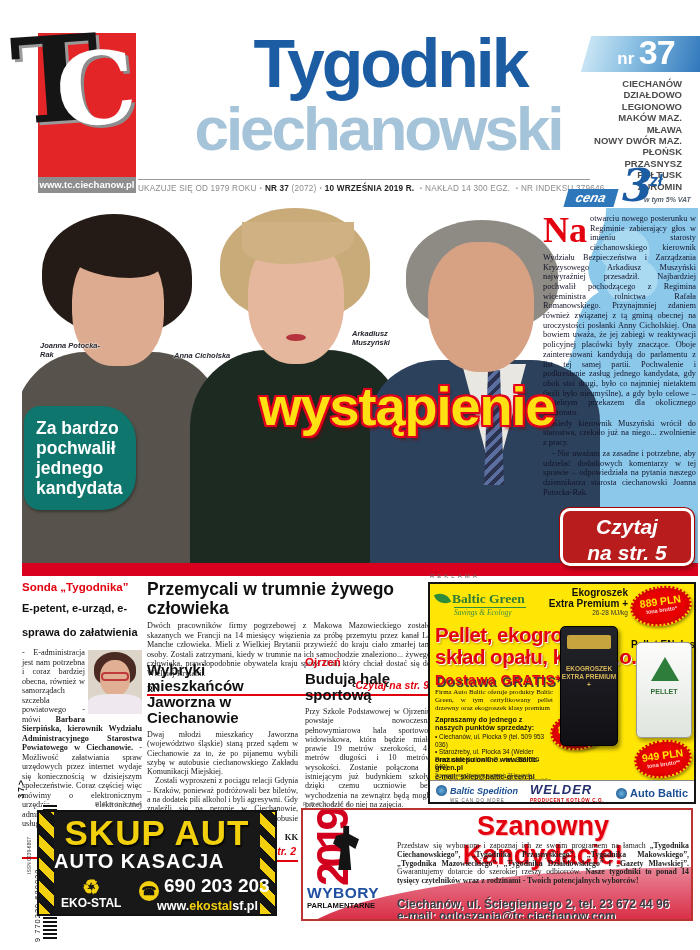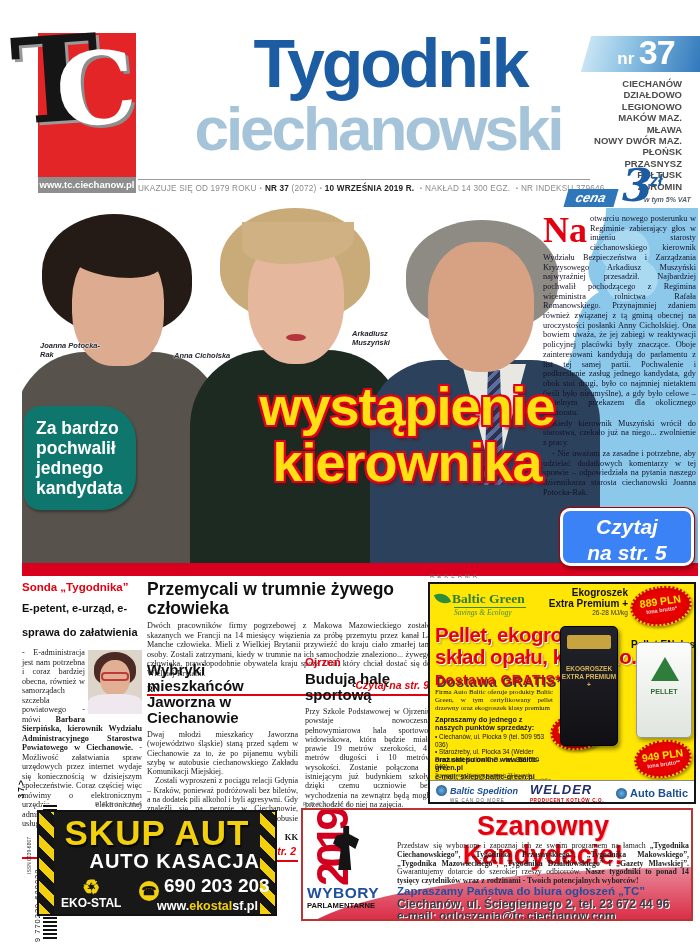--- a/index.html
+++ b/index.html
@@ -69,21 +69,21 @@
   .cap2{left:152px;top:144px;}
   .cap3{left:330px;top:122px;}
   .sticker{left:2px;top:198px;width:112px;padding:12px 8px 12px 12px;background:#0f766e;
            border-radius:16px 34px 34px 16px;color:#fff;
            font:bold 17.5px/20px "Liberation Sans",sans-serif;box-shadow:1px 2px 3px rgba(0,0,0,.35);}
   .headline{left:96px;top:170px;width:578px;text-align:center;
             font:bold 54px/56px "Liberation Sans",sans-serif;color:#ffe012;letter-spacing:-1px;
             text-shadow:-2px -2px 0 #e2001a,2px -2px 0 #e2001a,-2px 2px 0 #e2001a,2px 2px 0 #e2001a,
                         0 -2px 0 #e2001a,0 2px 0 #e2001a,-2px 0 0 #e2001a,2px 0 0 #e2001a,3px 4px 3px rgba(120,0,0,.55);}
   .redbar{left:0;bottom:0;width:100%;height:13px;background:#d8001e;}
-  .czytajbox{right:4px;bottom:10px;width:134px;height:58px;background:#3b82f6;border:3px solid #fff;
+  .czytajbox{right:4px;bottom:10px;width:134px;height:58px;background:#b91c1c;border:3px solid #fff;
              border-radius:10px;box-shadow:0 0 0 1px #a00,2px 3px 4px rgba(0,0,0,.4);
              color:#fff;text-align:center;font:bold italic 21px/26px "Liberation Sans",sans-serif;padding-top:3px;}
   .lead{right:2px;top:6px;width:153px;font:8.3px/9.7px "Liberation Serif",serif;color:#14142a;text-align:justify;}
   .lead .dropcap{float:left;font:bold 36px/28px "Liberation Serif",serif;color:#e3000f;padding:2px 3px 0 0;}
   .lead p{margin:0;}
   .lead p+p{text-indent:9px;margin-top:1px;}
 
   
   .kicker{font:bold 11.5px/13px "Liberation Sans",sans-serif;color:#e3000f;}
   .atitle{font:bold 15px/16px "Liberation Sans",sans-serif;color:#101010;margin:2px 0 4px;}
@@ -158,21 +158,21 @@
   .l2b{display:block;font:bold 4.6px "Liberation Sans",sans-serif;color:#c00;letter-spacing:.6px;}
   .l3{font:bold 11px "Liberation Sans",sans-serif;color:#1b4f94;}
 
   
   .adskup{left:37px;top:810px;width:240px;height:106px;background:#181818;border:2px solid #101010;overflow:hidden;}
   .haz{position:absolute;top:0;bottom:0;width:15px;
        background:repeating-linear-gradient(45deg,#f2d00e 0 8px,#141414 8px 16px);}
   .haz.left{left:0;} .haz.right{right:0;}
   .skup-t{position:absolute;left:15px;right:15px;top:2px;text-align:center;
           font:bold 35px/37px "Liberation Sans",sans-serif;color:#f2d00e;letter-spacing:1px;text-shadow:1px 2px 2px #000;}
-  .skup-s{position:absolute;left:15px;right:15px;top:38px;text-align:right;
+  .skup-s{position:absolute;left:15px;right:15px;top:38px;text-align:left;
           font:bold 20px/22px "Liberation Sans",sans-serif;color:#fff;letter-spacing:1px;}
   .ekostal{position:absolute;left:22px;top:66px;color:#fff;font:bold 12px/14px "Liberation Sans",sans-serif;}
   .ekostal .rec{color:#f2d00e;font-size:20px;display:block;text-align:center;line-height:18px;}
   .skup-ph{position:absolute;left:100px;top:64px;font:bold 19px/20px "Liberation Sans",sans-serif;color:#fff;}
   .ph-ic{display:inline-block;width:20px;height:20px;border-radius:50%;background:#f2d00e;color:#111;
          font-size:12px;line-height:20px;text-align:center;margin-right:5px;vertical-align:-3px;}
   .skup-web{position:absolute;left:118px;top:87px;font:bold 12.5px "Liberation Sans",sans-serif;color:#fff;}
   .skup-web .y{color:#f2d00e;}
 
   .adkand{left:301px;top:808px;width:392px;height:113px;border:2px solid #b33;background:#fff;overflow:hidden;}
@@ -286,21 +286,20 @@
 
     <div class="abs sticker">
       <div>Za bardzo</div>
       <div>pochwalił</div>
       <div>jednego</div>
       <div>kandydata</div>
     </div>
 
     <div class="abs headline">
       <div>wystąpienie</div>
-      <div>kierownika</div>
     </div>
 
     <div class="abs redbar"></div>
     <div class="abs czytajbox">
       <div>Czytaj</div>
       <div>na str. 5</div>
     </div>
   </div>
 
   <div class="abs sonda">
@@ -440,18 +439,17 @@
     <div class="wyb">
       <span class="wyb-year">2019</span>
       <span class="wyb-sil"></span>
       <span class="wyb-w">WYBORY</span>
       <span class="wyb-p">PARLAMENTARNE</span>
     </div>
     <div class="kand-title">Szanowny Kandydacie!</div>
     <div class="kand-body">
       <span>Przedstaw się wyborcom i zapoznaj ich ze swoim programem na łamach </span><b>„Tygodnika Ciechanowskiego”, „Tygodnika Przasnyskiego”, „Tygodnika Makowskiego”, „Tygodnika Mazowieckiego”, „Tygodnika Działdowskiego” i „Gazety Mławskiej”.</b><span> Gwarantujemy dotarcie do szerokiej rzeszy odbiorców. </span><b>Nasze tygodniki to ponad 14 tysięcy czytelników wraz z rodzinami - Twoich potencjalnych wyborców!</b>
     </div>
-    <div class="kand-inv1">Zapraszamy Państwa do biura ogłoszeń „TC”</div>
     <div class="kand-inv2">Ciechanów, ul. Ściegiennego 2, tel. 23 672 44 96</div>
     <div class="kand-inv3">e-mail: ogloszenia@tc.ciechanow.com</div>
   </div>
 
 </div>
 
 </body></html>

